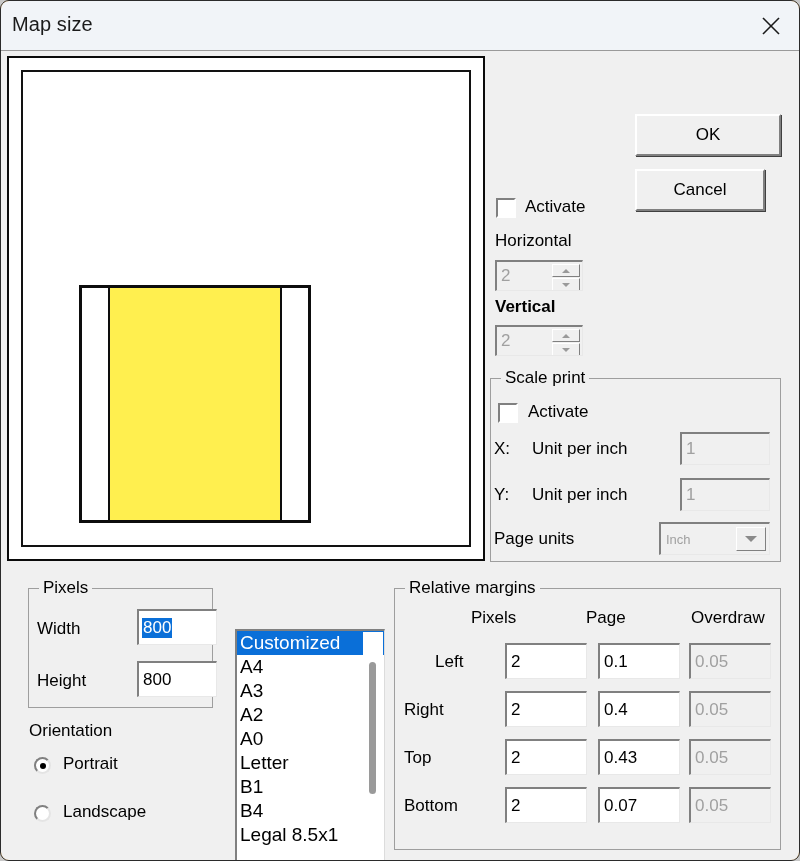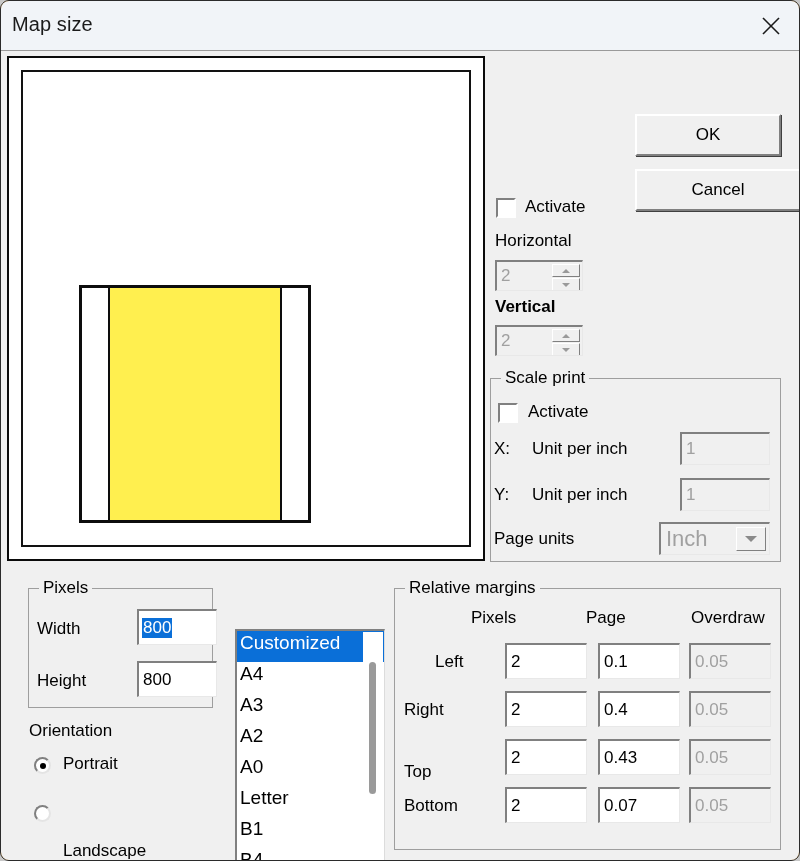--- a/index.html
+++ b/index.html
@@ -136,21 +136,21 @@
   .spin-btn .arw{width:0;height:0;border-left:4px solid transparent;border-right:4px solid transparent;}
   .arw.up{border-bottom:4px solid #9a9a9a;}
   .arw.dn{border-top:4px solid #9a9a9a;}
 
   
   .combo{
     position:absolute;background:#f0f0f0;
     border-top:2px solid #808080;border-left:2px solid #808080;
     border-right:1px solid #e8e8e8;border-bottom:1px solid #e8e8e8;
     box-sizing:border-box;display:flex;align-items:center;
-    font-size:22px;color:#a0a0a0;padding-left:5px;cursor:pointer;
+    font-size:13px;color:#a0a0a0;padding-left:5px;cursor:pointer;
     font-family:"Liberation Sans",sans-serif;
   }
   .combo-arrow{
     position:absolute;right:3px;top:3px;bottom:3px;width:30px;
     background:#f0f0f0;
     border-top:1px solid #ffffff;border-left:1px solid #ffffff;
     border-right:1px solid #808080;border-bottom:1px solid #808080;
     display:flex;align-items:center;justify-content:center;box-sizing:border-box;
   }
   .combo-arrow .arw{width:0;height:0;border-left:6px solid transparent;
@@ -158,21 +158,21 @@
 
   
   .listbox{
     position:absolute;left:234px;top:578px;width:150px;height:258px;
     background:#ffffff;
     border-top:2px solid #808080;border-left:2px solid #808080;
     border-right:1px solid #dcdcdc;border-bottom:1px solid #dcdcdc;
     box-sizing:border-box;overflow:hidden;
   }
   .list-item{
-    height:31px;line-height:24.3px;font-size:19px;color:#000;
+    height:24px;line-height:24.3px;font-size:19px;color:#000;
     padding-left:3px;white-space:nowrap;cursor:pointer;
     font-family:"Liberation Sans",sans-serif;
   }
   .list-item.selected{background:#0a6fd8;color:#ffffff;}
   .lb-scroll{
     position:absolute;right:1px;top:1px;bottom:1px;width:20px;background:#ffffff;
   }
   .lb-thumb{
     position:absolute;left:6px;top:30px;width:7px;height:132px;
     background:#9a9a9a;border-radius:4px;cursor:pointer;
@@ -215,21 +215,21 @@
       <div class="preview-frame">
         <div class="preview-page">
           <div class="sheet-outline"></div>
           <div class="sheet-yellow"></div>
         </div>
       </div>
 
       <div class="btn3d" style="position:absolute;left:634px;top:63px;width:146px;height:42px;">
         <span>OK</span>
       </div>
-      <div class="btn3d" style="position:absolute;left:634px;top:118px;width:166px;height:42px;">
+      <div class="btn3d" style="position:absolute;left:634px;top:118px;width:130px;height:42px;">
         <span>Cancel</span>
       </div>
 
       <div class="checkbox" style="left:495px;top:147px;"></div>
       <div class="lbl" style="left:524px;top:146px;">Activate</div>
 
       <div class="lbl" style="left:494px;top:180px;">Horizontal</div>
       <div class="field disabled spinner" style="left:494px;top:209px;width:88px;height:31px;">
         <span>2</span>
         <div class="spin-btns">
@@ -292,21 +292,21 @@
       <div class="field" style="position:absolute;left:136px;top:610px;width:80px;height:36px;padding-left:4px;">
         <span>800</span>
       </div>
 
       <div class="lbl" style="left:28px;top:670px;">Orientation</div>
       <div class="radio" style="left:33px;top:706px;">
         <span class="dot"></span>
       </div>
       <div class="lbl" style="left:62px;top:703px;">Portrait</div>
       <div class="radio" style="left:33px;top:754px;"></div>
-      <div class="lbl" style="left:62px;top:790px;text-align:right;">Landscape</div>
+      <div class="lbl" style="left:62px;top:751px;text-align:right;">Landscape</div>
 
       <div class="listbox">
         <div id="list-items">
             <div class="list-item selected">Customized</div>
             <div class="list-item">A4</div>
             <div class="list-item">A3</div>
             <div class="list-item">A2</div>
             <div class="list-item">A0</div>
             <div class="list-item">Letter</div>
             <div class="list-item">B1</div>
@@ -340,21 +340,21 @@
           <div class="lbl" style="left: 403px; top: 649px;">Right</div>
           <div class="field" style="position: absolute; left: 504px; top: 640px; width: 82px; height: 36px;">
             <span>2</span>
           </div>
           <div class="field" style="position: absolute; left: 597px; top: 640px; width: 82px; height: 36px;">
             <span>0.4</span>
           </div>
           <div class="field disabled" style="position: absolute; left: 688px; top: 640px; width: 82px; height: 36px;">
             <span>0.05</span>
           </div>
-          <div class="lbl" style="left: 403px; top: 697px; margin-top: 14px;">Top</div>
+          <div class="lbl" style="left: 403px; top: 697px;">Top</div>
           <div class="field" style="position: absolute; left: 504px; top: 688px; width: 82px; height: 36px;">
             <span>2</span>
           </div>
           <div class="field" style="position: absolute; left: 597px; top: 688px; width: 82px; height: 36px;">
             <span>0.43</span>
           </div>
           <div class="field disabled" style="position: absolute; left: 688px; top: 688px; width: 82px; height: 36px;">
             <span>0.05</span>
           </div>
           <div class="lbl" style="left: 403px; top: 745px;">Bottom</div>

